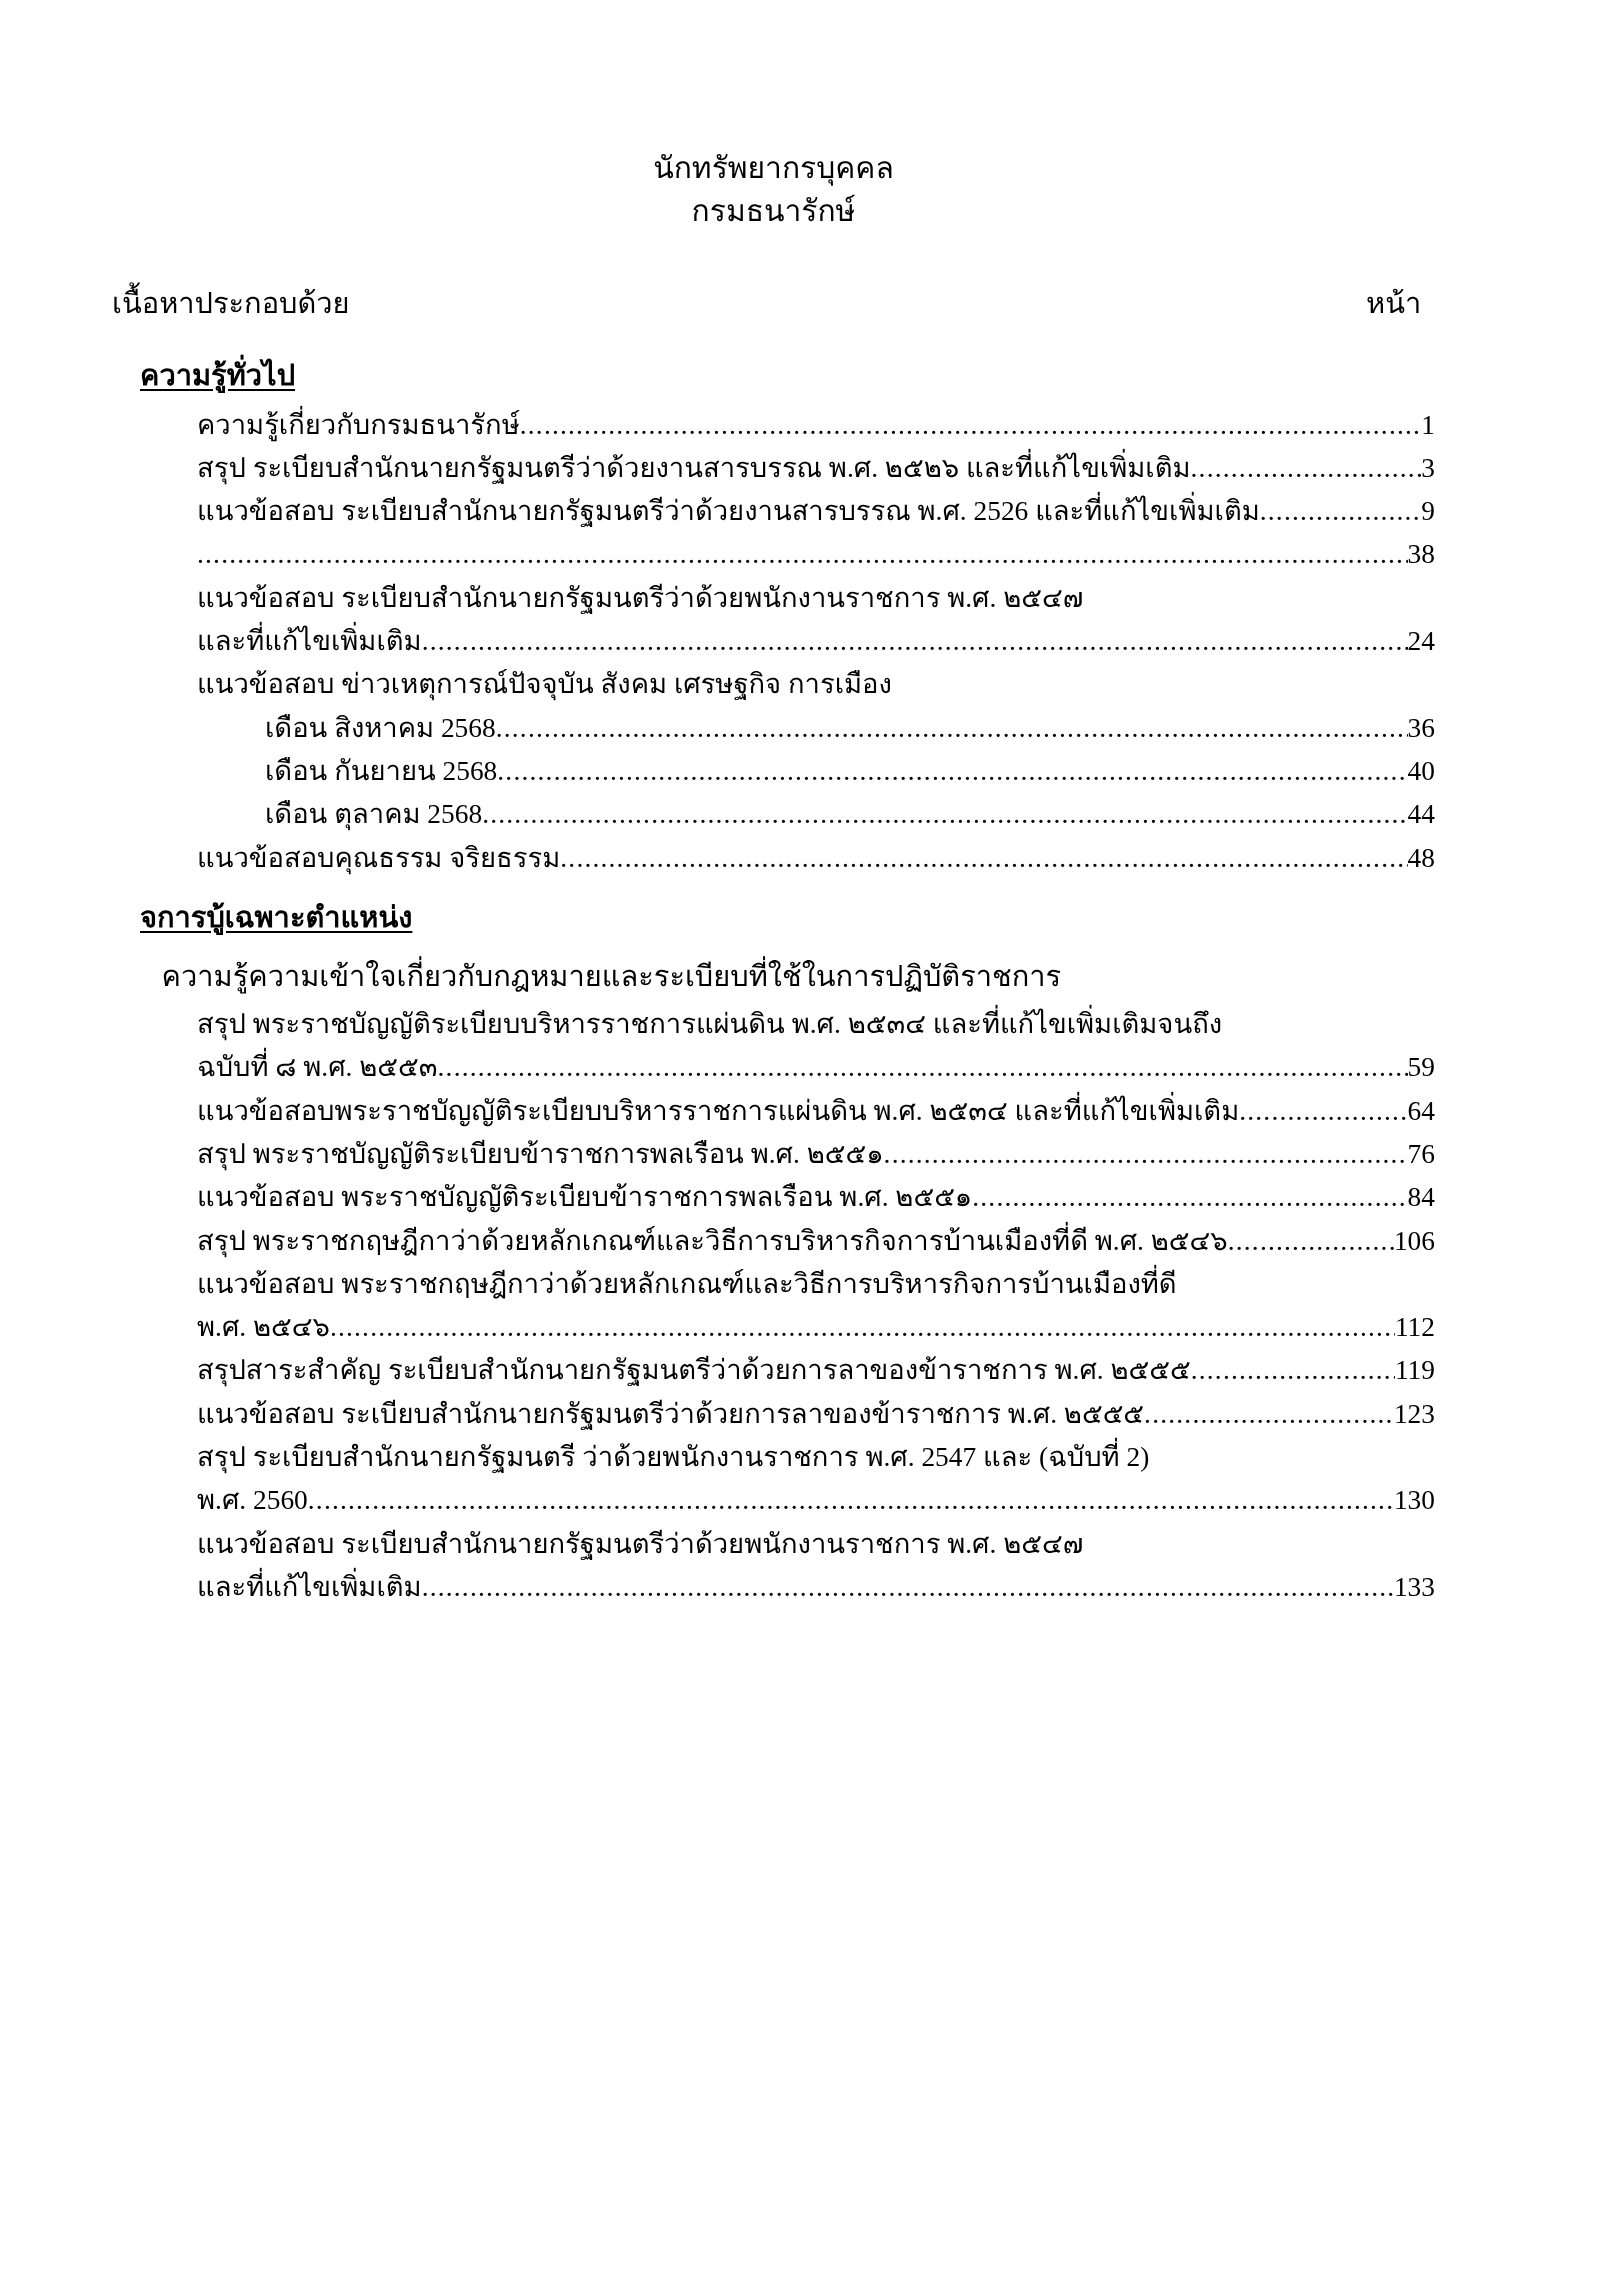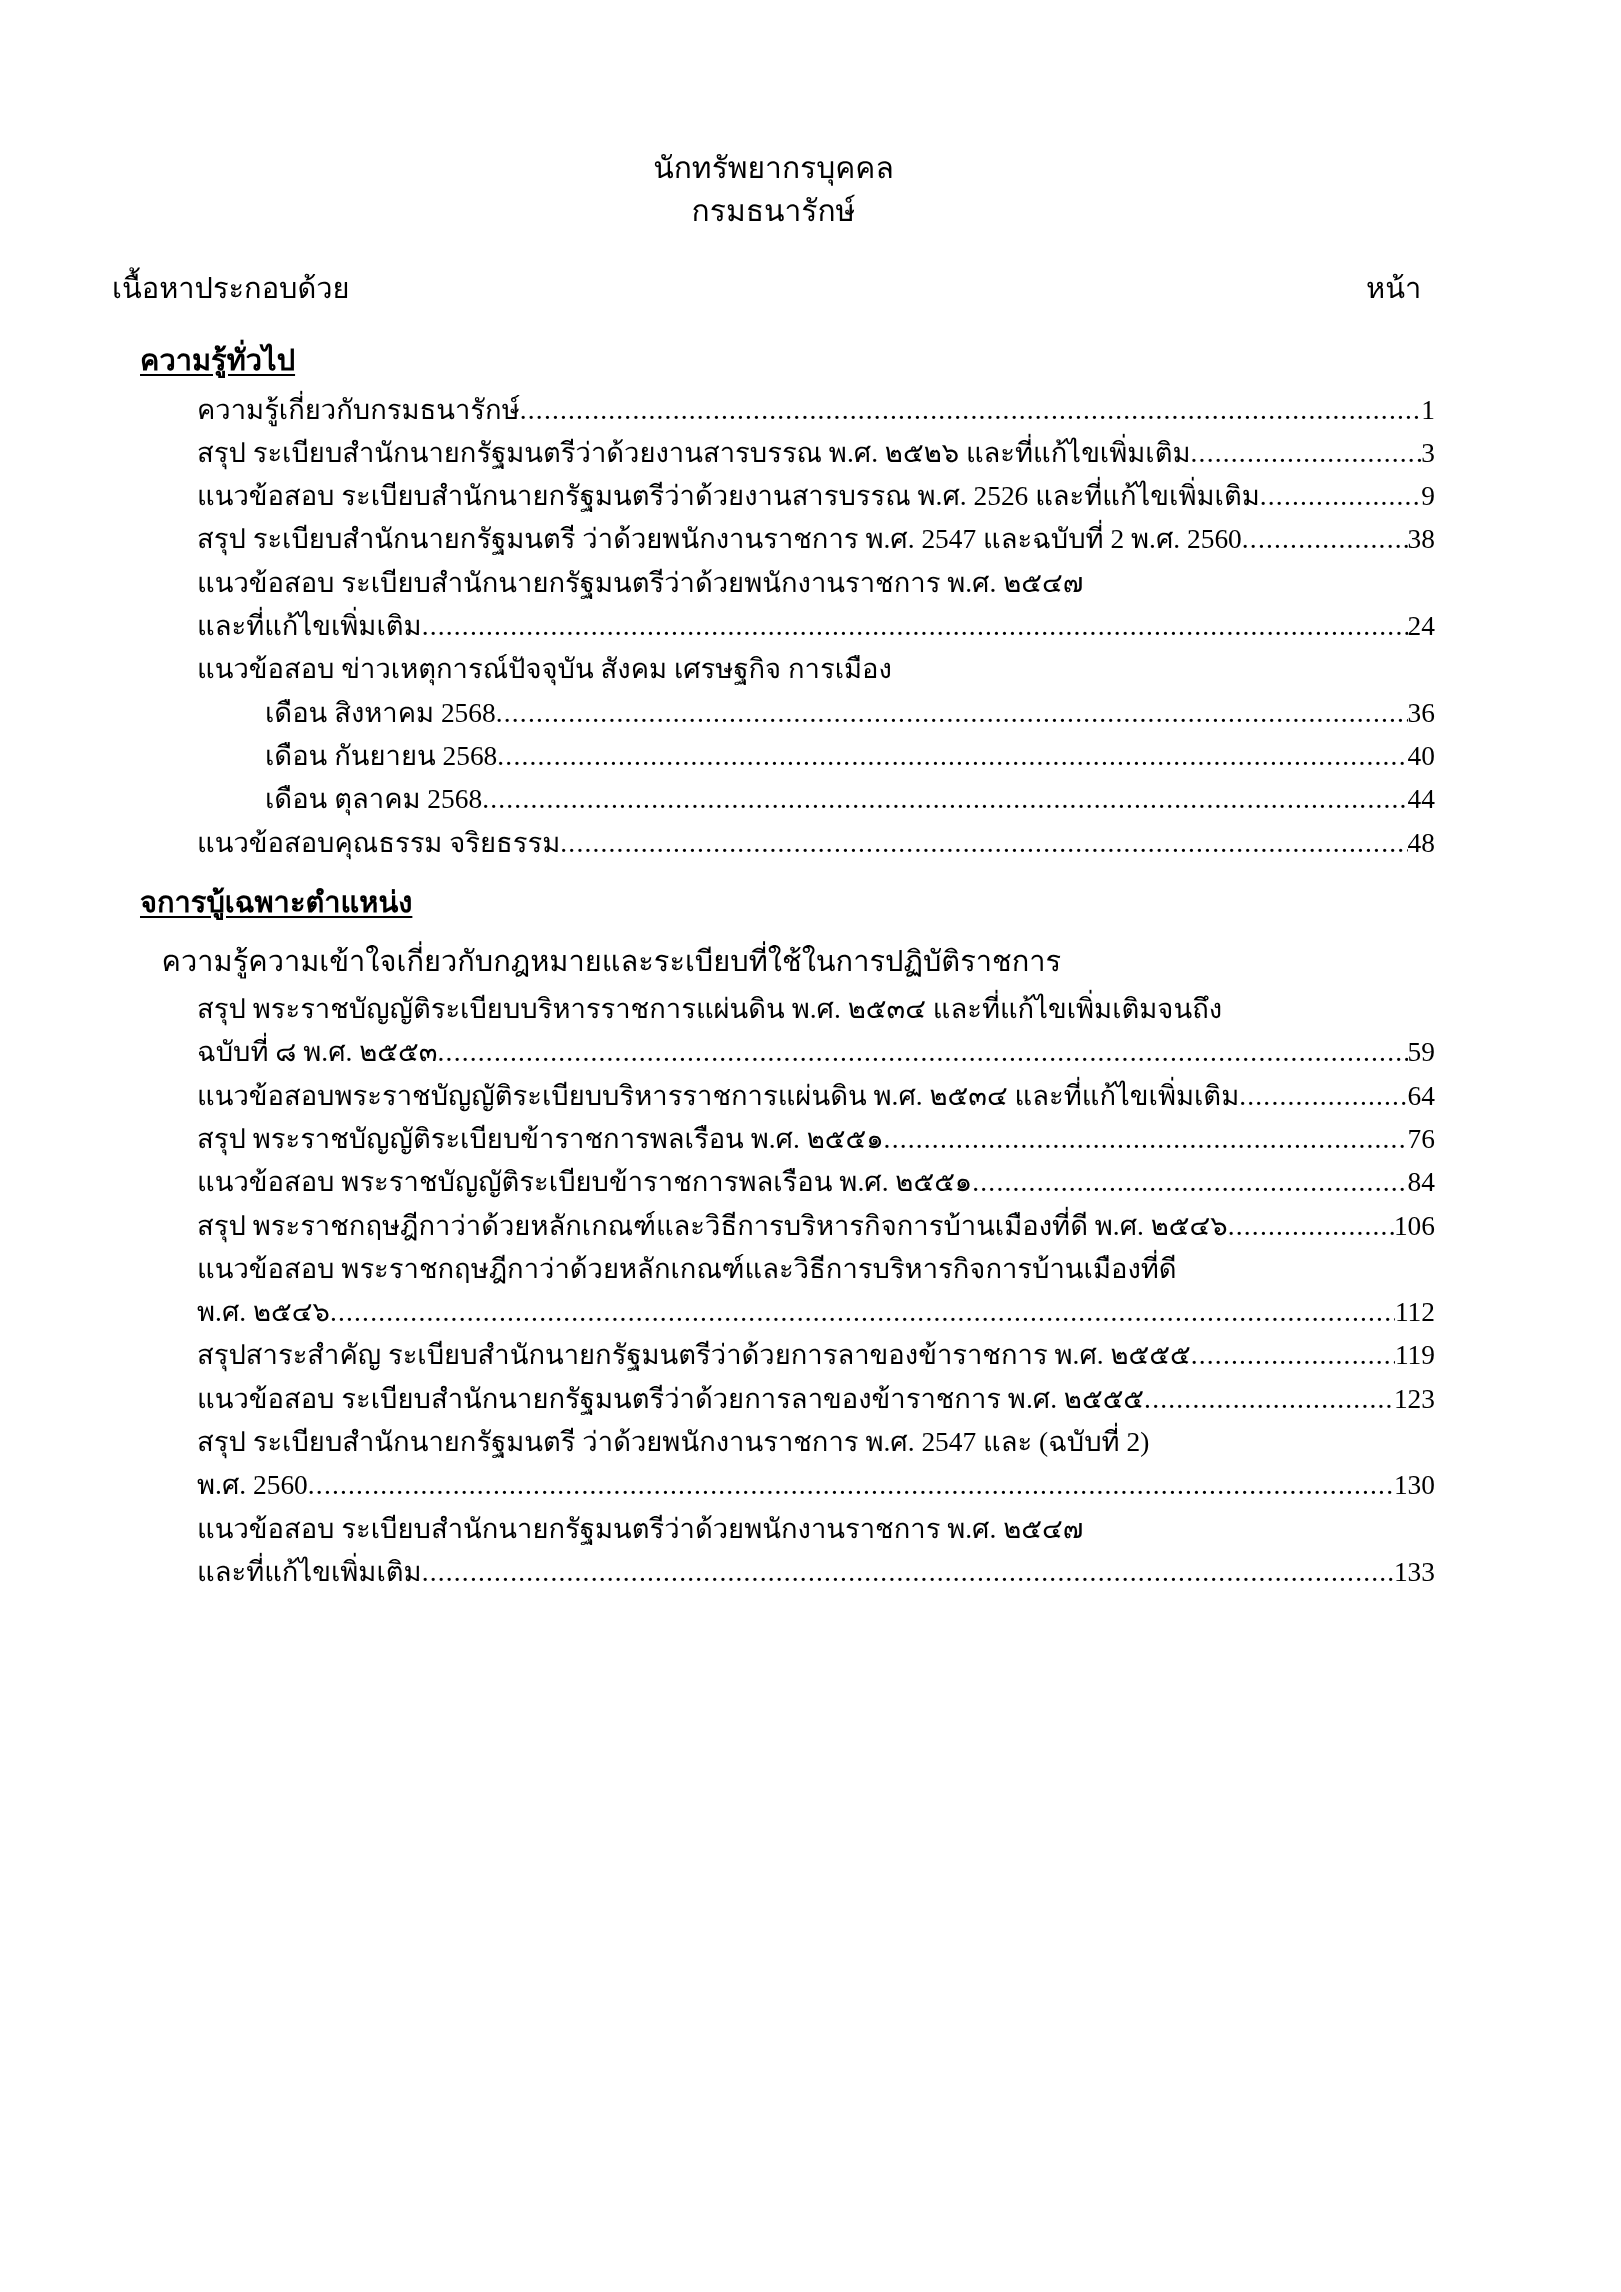--- a/index.html
+++ b/index.html
@@ -31,21 +31,21 @@
     font-size: 30px;
     line-height: 1.42;
     font-weight: 400;
     margin-bottom: 17px;
   }
   .toc-header {
     display: flex;
     justify-content: space-between;
     align-items: center;
     font-size: 29px;
-    margin-top: 33px;
+    margin-top: 48px;
     margin-bottom: 11.8px;
   }
   .toc-header .right {
     padding-right: 13.7px;
   }
   .section-head {
     font-size: 29px;
     font-weight: 700;
     text-decoration: underline;
     text-underline-offset: 3.9px;
@@ -102,21 +102,20 @@
           <span class="pg">1</span>
         </div><div class="entry indent-1">
           <span class="txt">สรุป ระเบียบสำนักนายกรัฐมนตรีว่าด้วยงานสารบรรณ พ.ศ. ๒๕๒๖ และที่แก้ไขเพิ่มเติม</span>
           <span class="dots">....................................................................................................................................................................................................................................................................</span>
           <span class="pg">3</span>
         </div><div class="entry indent-1">
           <span class="txt">แนวข้อสอบ ระเบียบสำนักนายกรัฐมนตรีว่าด้วยงานสารบรรณ พ.ศ. 2526 และที่แก้ไขเพิ่มเติม</span>
           <span class="dots">....................................................................................................................................................................................................................................................................</span>
           <span class="pg">9</span>
         </div><div class="entry indent-1">
-          <span class="txt">สรุป ระเบียบสำนักนายกรัฐมนตรี ว่าด้วยพนักงานราชการ พ.ศ. 2547 และฉบับที่ 2 พ.ศ. 2560</span>
           <span class="dots">....................................................................................................................................................................................................................................................................</span>
           <span class="pg">38</span>
         </div><div class="entry indent-1 nodots">
           <span class="txt">แนวข้อสอบ ระเบียบสำนักนายกรัฐมนตรีว่าด้วยพนักงานราชการ พ.ศ. ๒๕๔๗</span>
         </div><div class="entry indent-1">
           <span class="txt">และที่แก้ไขเพิ่มเติม</span>
           <span class="dots">....................................................................................................................................................................................................................................................................</span>
           <span class="pg">24</span>
         </div><div class="entry indent-1 nodots">
           <span class="txt">แนวข้อสอบ ข่าวเหตุการณ์ปัจจุบัน สังคม เศรษฐกิจ การเมือง</span>

